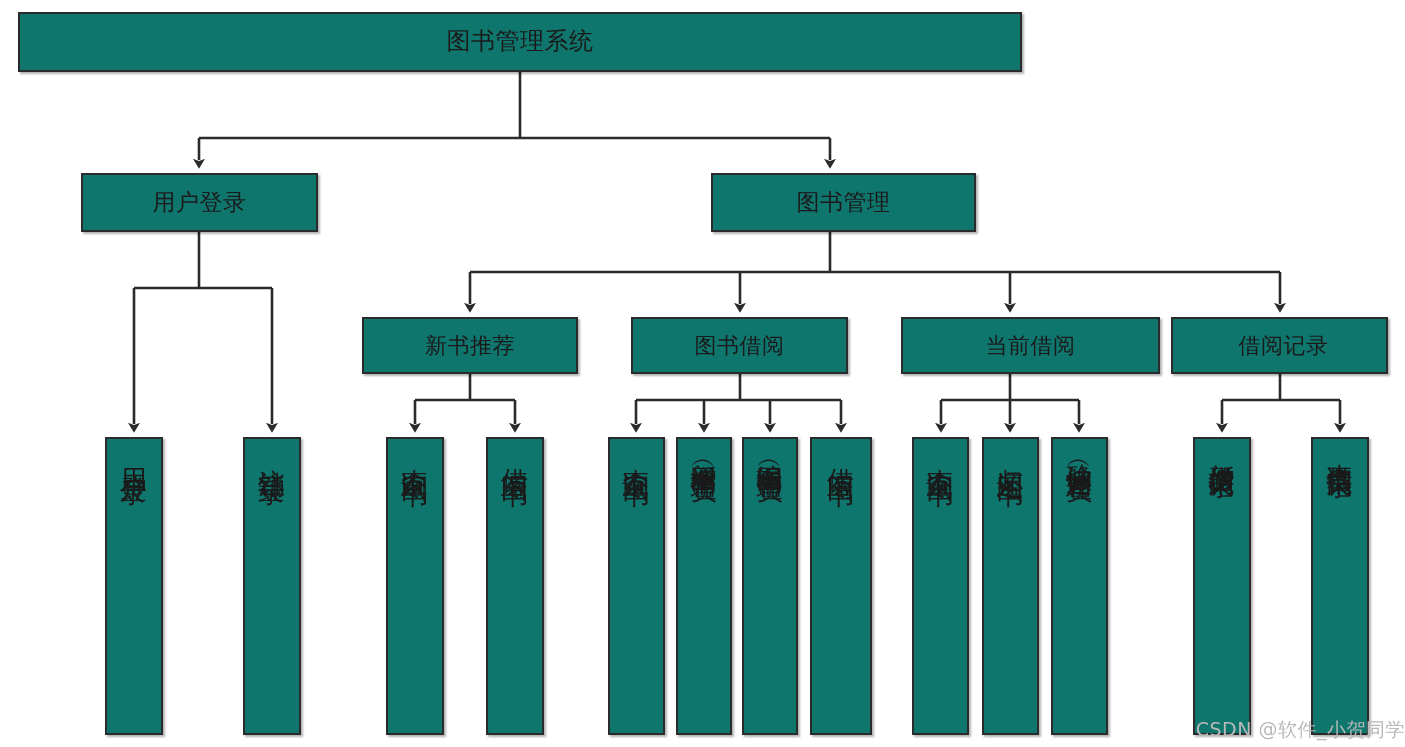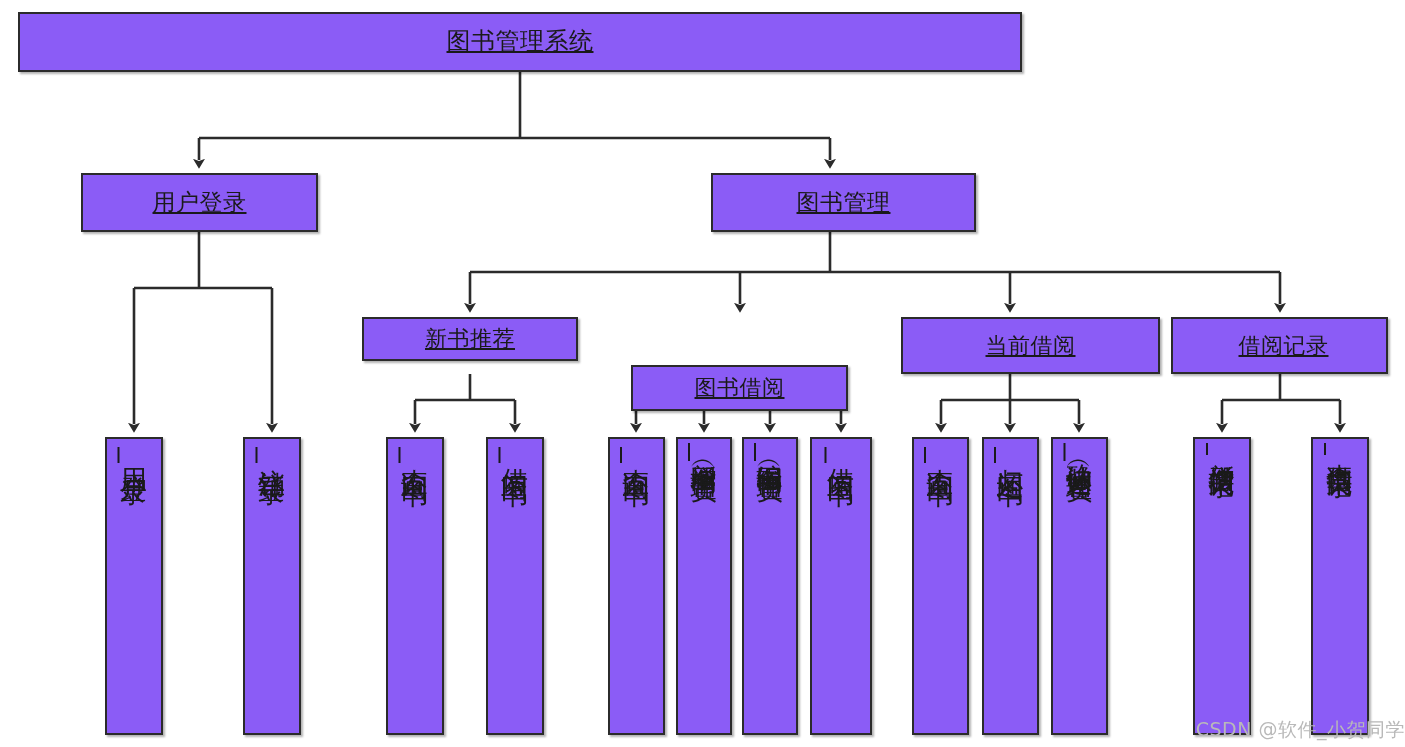--- a/index.html
+++ b/index.html
@@ -22,28 +22,27 @@
     position: absolute;
     left: 0;
     top: 0;
     width: 1405px;
     height: 747px;
     pointer-events: none;
   }
   .node {
     position: absolute;
     box-sizing: border-box;
-    background: #8b5cf6;
+    background: #0f766e;
     border: 2px solid #2b2b2b;
     box-shadow: 2px 2px 2px rgba(0,0,0,0.30);
     display: flex;
     align-items: center;
     justify-content: center;
     color: #1a1a1a;
-    text-decoration: underline;
   }
   .node .label {
     display: block;
     text-align: center;
     line-height: 1.06;
     white-space: nowrap;
   }
   
   .node.horiz .label {
     font-size: 23px;
@@ -150,24 +149,24 @@
     <span class="label">图书管理系统</span>
   </div>
 
   <div class="node horiz lvl2" style="left:81px; top:173px; width:237px; height:59px;">
     <span class="label">用户登录</span>
   </div>
   <div class="node horiz lvl2" style="left:711px; top:173px; width:265px; height:59px;">
     <span class="label">图书管理</span>
   </div>
 
-  <div class="node horiz lvl3" style="left:362px; top:317px; width:216px; height:44px;">
+  <div class="node horiz lvl3" style="left:362px; top:317px; width:216px; height:57px;">
     <span class="label">新书推荐</span>
   </div>
-  <div class="node horiz lvl3" style="left:631px; top:317px; width:217px; height:46px;margin-top:48px;">
+  <div class="node horiz lvl3" style="left:631px; top:317px; width:217px; height:57px;">
     <span class="label">图书借阅</span>
   </div>
   <div class="node horiz lvl3" style="left:901px; top:317px; width:259px; height:57px;">
     <span class="label">当前借阅</span>
   </div>
   <div class="node horiz lvl3" style="left:1171px; top:317px; width:217px; height:57px;padding-left:8px;">
     <span class="label">借阅记录</span>
   </div>
 
   <div class="node vert" style="left:105px; top:437px; width:58px; height:298px;">

